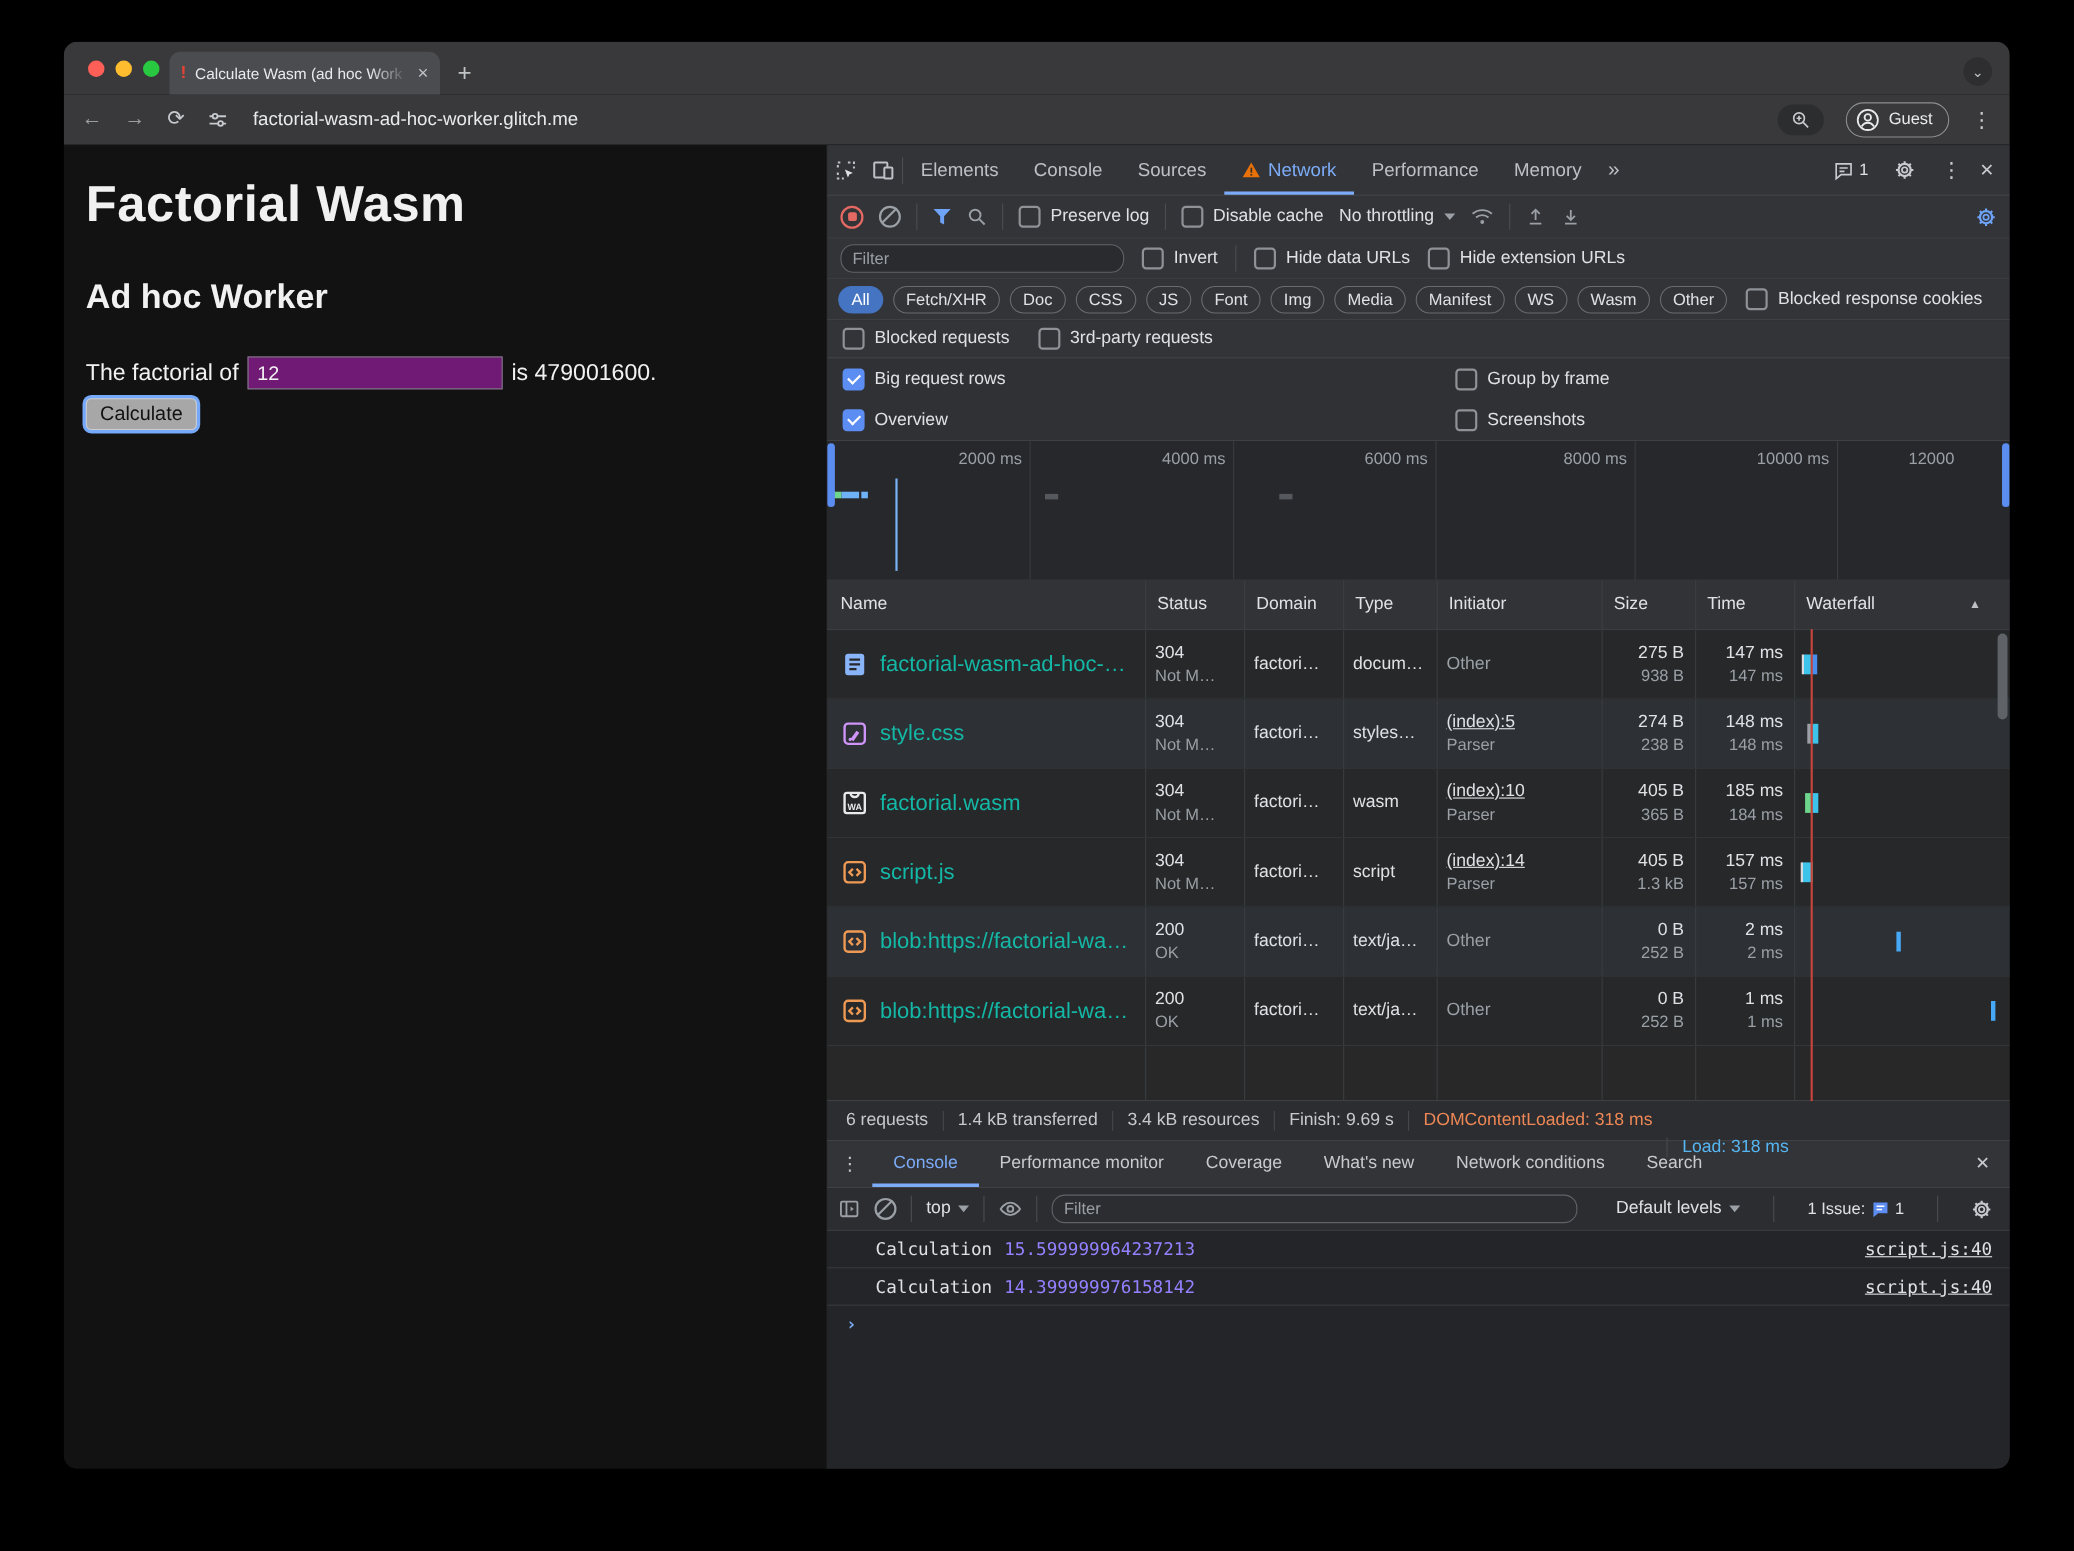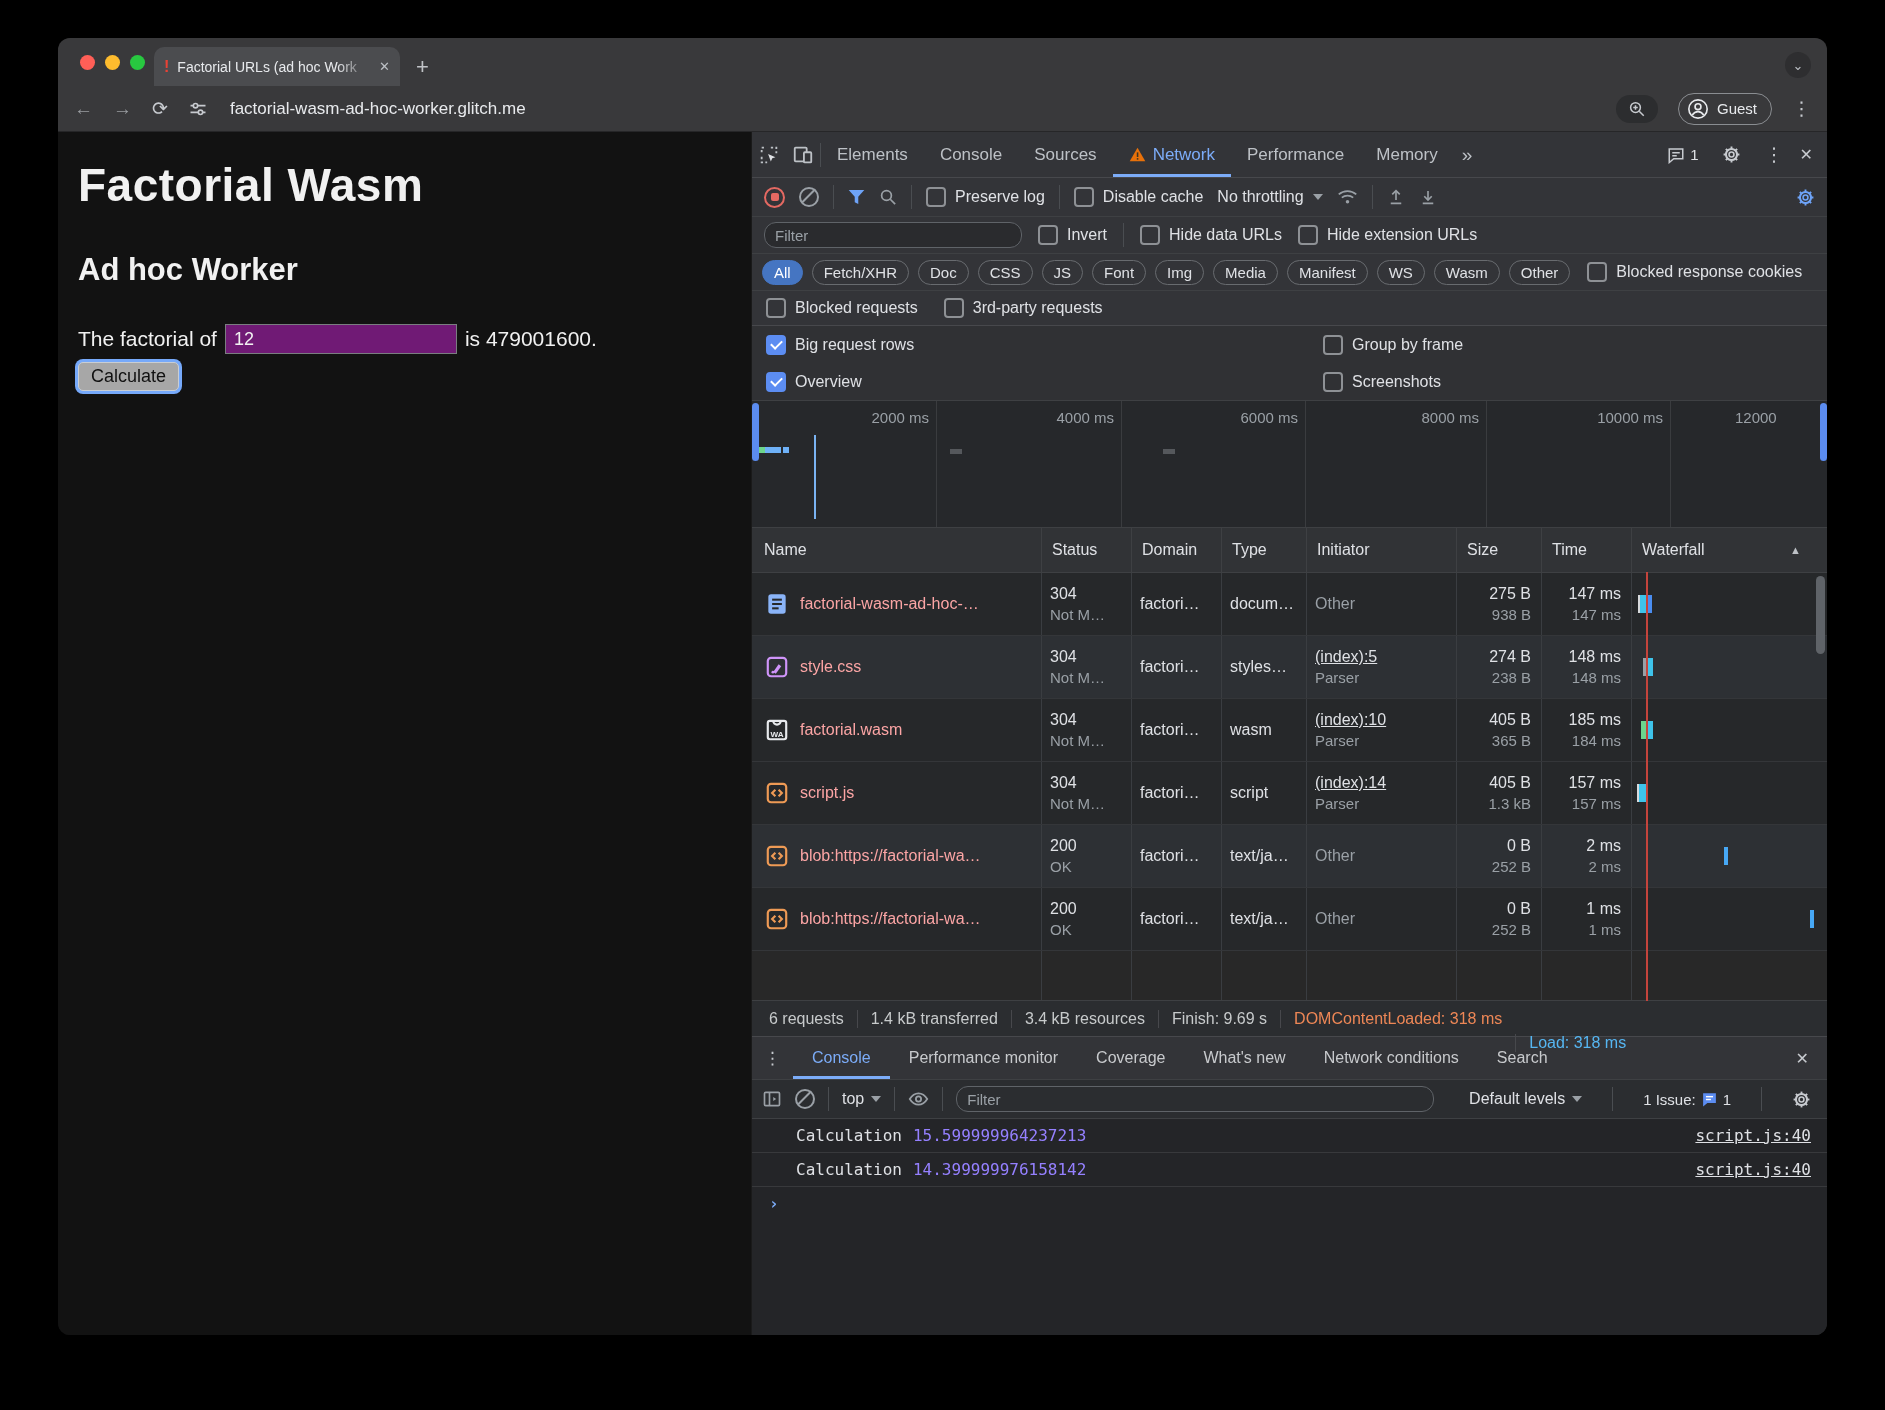--- a/index.html
+++ b/index.html
@@ -98,21 +98,21 @@
   .nhead{height:44px;background:#313336;border-bottom:1px solid #3e4043;align-items:center;flex:none;}
   .nhead .hc{height:100%;display:flex;align-items:center;padding-left:10px;border-left:1px solid #3e4043;color:#dfe1e5;box-sizing:border-box;}
   .nhead .hc:first-child{border-left:none;padding-left:12px;}
   .nhead .hc.wf{justify-content:space-between;padding-right:26px;}
   .sort{color:#bdc1c6;font-size:11px;}
   .nrow{height:62px;border-bottom:1px solid #343639;background:#26282a;}
   .nrow.alt{background:#2d3034;}
   .nrow>div{border-left:1px solid #3a3d41;box-sizing:border-box;overflow:hidden;}
   .nrow>div:first-child{border-left:none;}
   .cname{display:flex;align-items:center;gap:10px;padding-left:12px;}
-  .cname .ntext{font-size:16px;color:#fca5a5;white-space:nowrap;overflow:hidden;text-overflow:ellipsis;}
+  .cname .ntext{font-size:20px;color:#14b8a6;white-space:nowrap;overflow:hidden;text-overflow:ellipsis;}
   .two{display:flex;flex-direction:column;justify-content:center;gap:3px;padding-left:8px;}
   .two .l1{font-size:16px;color:#dfe1e5;}
   .two .l2{font-size:15px;color:#9aa0a6;}
   .two.right{align-items:flex-end;padding-right:10px;}
   .one{display:flex;align-items:center;padding-left:8px;font-size:16px;color:#dfe1e5;}
   .one.gray{color:#9aa0a6;}
   .ilink{text-decoration:underline;color:#dfe1e5;}
   .cwf{position:relative;}
   .wf-bar{position:absolute;top:22px;height:18px;}
   .wf-redline{position:absolute;left:894px;top:44px;bottom:35px;width:2px;background:#c5443c;z-index:3;}
@@ -159,21 +159,21 @@
  <div class="window">
 
   <div class="tabstrip">
     <div class="lights">
       <span class="light r"></span>
       <span class="light y"></span>
       <span class="light g"></span>
     </div>
     <div class="tab">
       <span class="tab-fav">!</span>
-      <span class="tab-title">Factorial URLs (ad hoc Work</span>
+      <span class="tab-title">Calculate Wasm (ad hoc Work</span>
       <span class="tab-close">✕</span>
     </div>
     <span class="newtab">+</span>
     <span class="tabsearch">⌄</span>
   </div>
 
   <div class="navbar">
     <span class="navic" style="color:#9a9da1">←</span>
     <span class="navic" style="color:#9a9da1">→</span>
     <span class="navic" style="color:#c7cacf">⟳</span>

